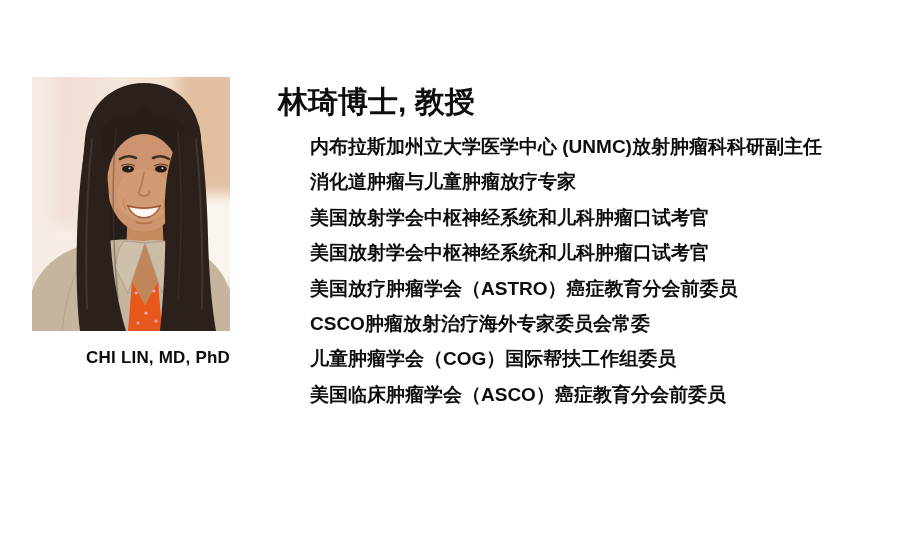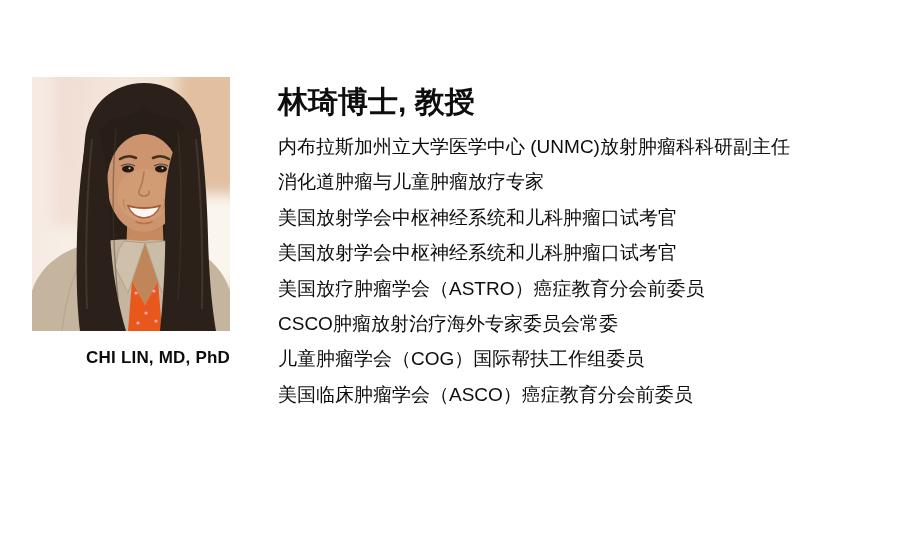--- a/index.html
+++ b/index.html
@@ -48,22 +48,23 @@
   .credentials {
     position: absolute;
     left: 278px;
     top: 129px;
     width: 629px;
   }
   .credential-item {
     height: 35.4px;
     line-height: 35.4px;
     font-size: 19px;
-    font-weight: 400;
+    font-weight: 700;
     white-space: nowrap;
+    margin-left: 32px;
   }
 </style>
 </head>
 <body>
 
 <div class="slide">
 
   <div class="photo-frame">
     <svg width="198" height="254" viewBox="0 0 198 254" xmlns="http://www.w3.org/2000/svg">
       <defs>

